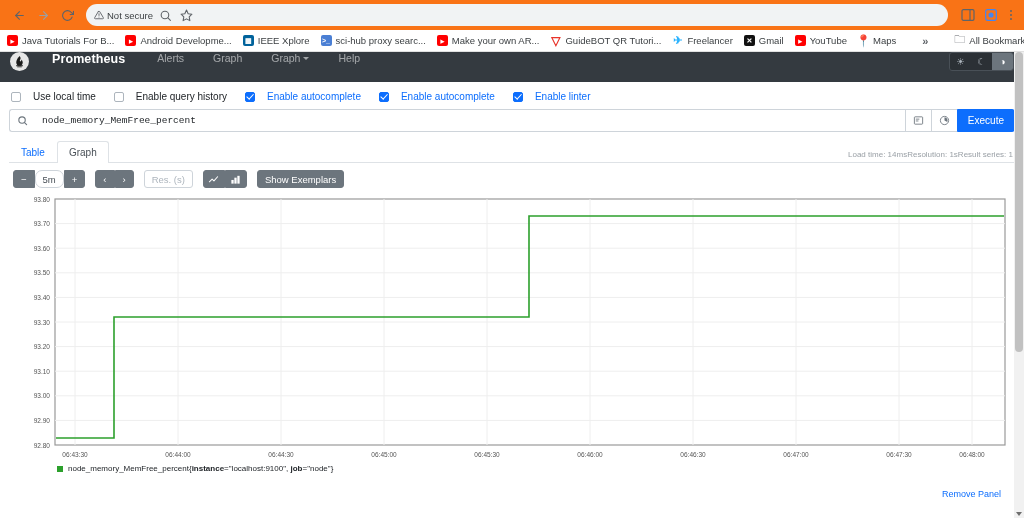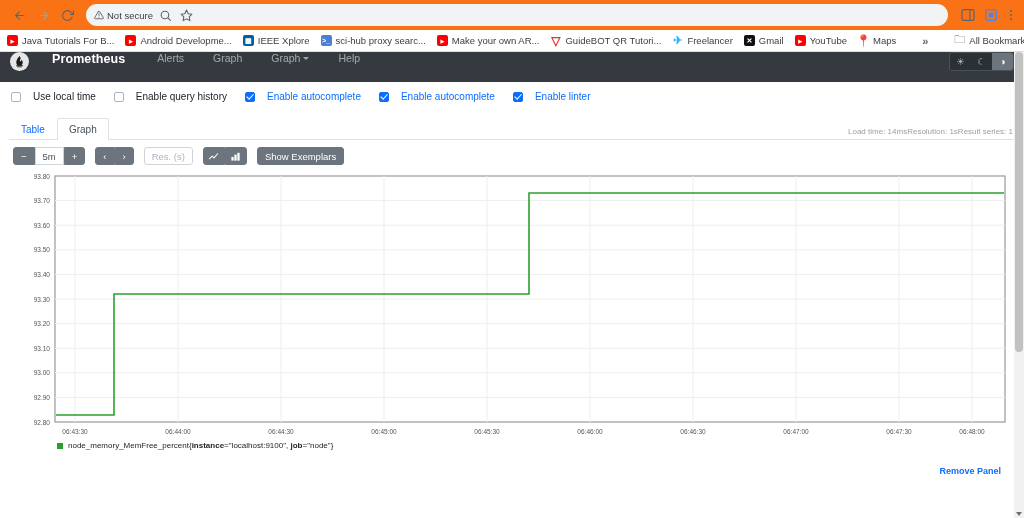--- a/index.html
+++ b/index.html
@@ -168,21 +168,21 @@
   }
 
   .ctrl-row { display: flex; align-items: center; gap: 10px; padding: 7px 0 4px 4px; }
   .btn-group { display: flex; height: 18px; }
   .gbtn {
     background: #6c757d; color: #fff; font-size: 9.5px;
     display: flex; align-items: center; justify-content: center;
     padding: 0 7px; border: 1px solid #6c757d; white-space: nowrap;
   }
   .gbtn.light {
-    background: #fff; color: #495057; border-color: #ced4da;
+    background: #fff; color: #495057; border-color: #ced4da; border-radius: 7px;
   }
   .gbtn.muted { color: #adb5bd; }
   .gbtn:first-child { border-radius: 3px 0 0 3px; }
   .gbtn:last-child { border-radius: 0 3px 3px 0; }
   .gbtn.solo { border-radius: 3px; }
   .range-val { min-width: 26px; }
   .endtime-input { min-width: 122px; }
   .res-input { min-width: 42px; }
   .icon-btn { width: 22px; padding: 0; }
 
@@ -194,21 +194,21 @@
     padding: 5px 0 0 42px; font-size: 8px; color: #212529;
   }
   .legend-swatch { width: 6px; height: 6px; background: #2ca02c; flex: none; }
   .legend-label { font-family: "Liberation Sans", sans-serif; white-space: nowrap; }
   .legend-label b { font-weight: bold; }
 
   .footer-row {
     display: flex; justify-content: flex-end;
     padding: 16px 14px 0 0;
   }
-  .remove-link { font-size: 9px; color: #0d6efd; font-weight: bold; }
+  .remove-link { font-size: 9px; color: #0d6efd; }
 
   .scroll-col {
     position: absolute; right: 0; top: 52px; bottom: 0;
     width: 10px; background: #f1f1f1;
   }
   .scroll-thumb {
     position: absolute; top: 0; left: 1px; width: 8px;
     height: 300px; background: #c1c1c1; border-radius: 4px;
   }
   .scroll-arrow {
@@ -369,20 +369,43 @@
     <label class="opt on">
       <span class="cbx checked"></span>
       <span class="lbl">Enable autocomplete</span>
     </label>
     <label class="opt on">
       <span class="cbx checked"></span>
       <span class="lbl">Enable linter</span>
     </label>
   </div>
 
+  <div class="query-row">
+    <div class="q-search">
+      <svg width="11" height="11" viewBox="0 0 24 24" fill="none" stroke="#6c757d" stroke-width="2.4">
+          <circle cx="11" cy="11" r="7"></circle>
+          <line x1="21" y1="21" x2="16.5" y2="16.5" stroke-linecap="round"></line>
+        </svg>
+    </div>
+    <div class="q-input" placeholder="Expression (press Shift+Enter for newlines)">node_memory_MemFree_percent</div>
+    <div class="q-btn">
+      <svg width="11" height="11" viewBox="0 0 24 24" fill="none" stroke="#6c757d" stroke-width="1.9">
+          <rect x="3" y="4" width="18" height="16" rx="1.5"></rect>
+          <line x1="7" y1="9" x2="13" y2="9" stroke-linecap="round"></line>
+          <line x1="7" y1="13" x2="11" y2="13" stroke-linecap="round"></line>
+        </svg>
+    </div>
+    <div class="q-btn">
+      <svg width="11" height="11" viewBox="0 0 24 24" fill="none" stroke="#6c757d" stroke-width="1.9">
+          <circle cx="12" cy="12" r="9"></circle>
+          <path d="M12 12 L12 5 A7 7 0 0 1 18 15 Z" fill="#6c757d" stroke="none"></path>
+        </svg>
+    </div>
+    <div class="q-exec">Execute</div>
+  </div>
 
   <div class="tabs-row">
     <div class="tab">Table</div>
     <div class="tab active">Graph</div>
     <div class="meta-stats">
       <span>Load time: 14ms</span>
       <span>Resolution: 1s</span>
       <span>Result series: 1</span>
     </div>
   </div>

